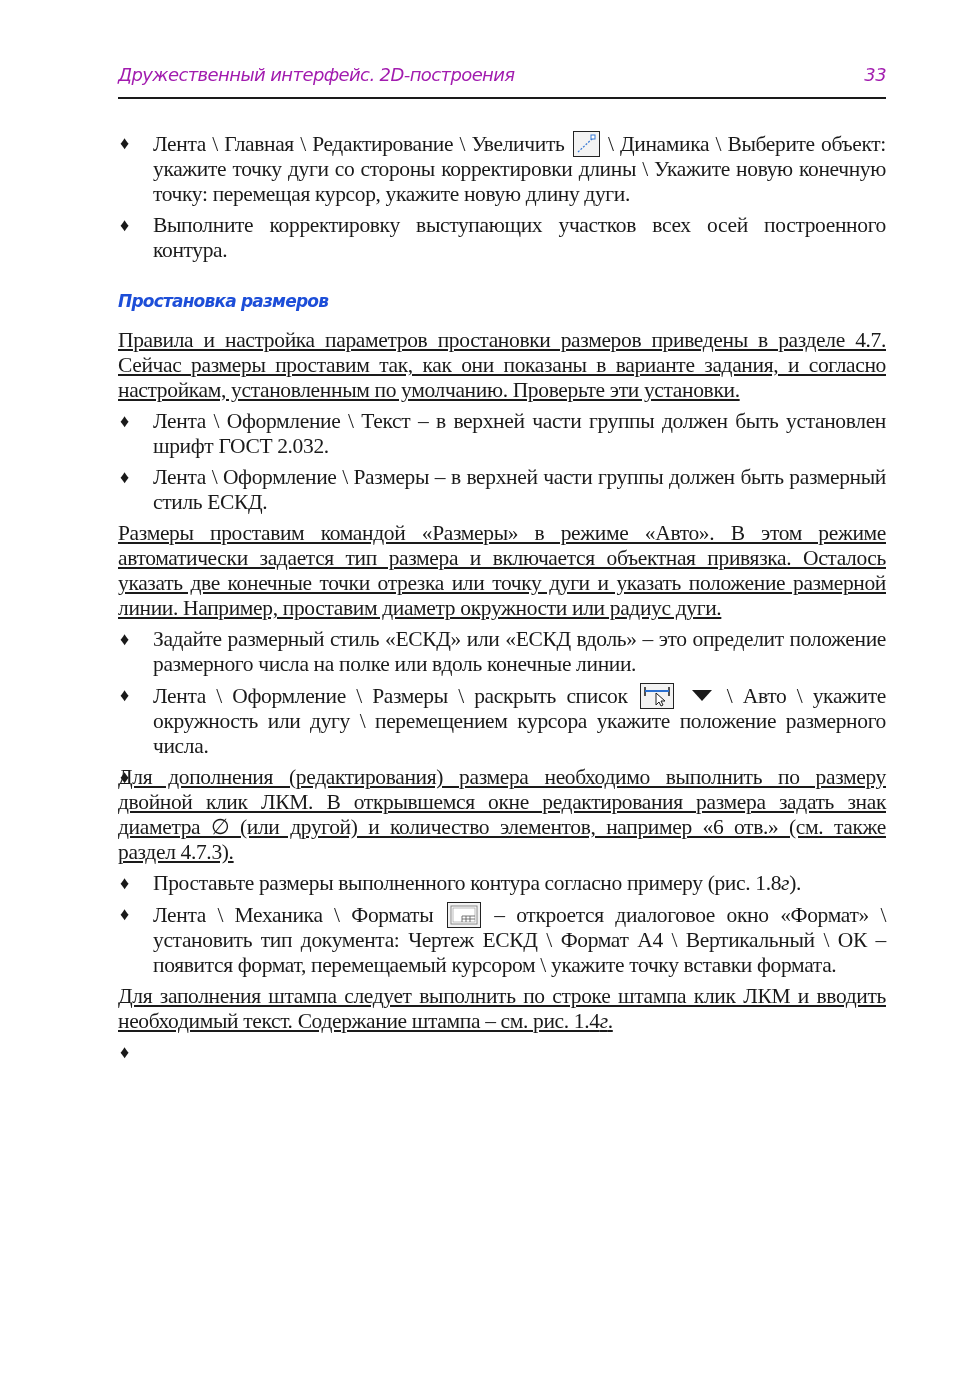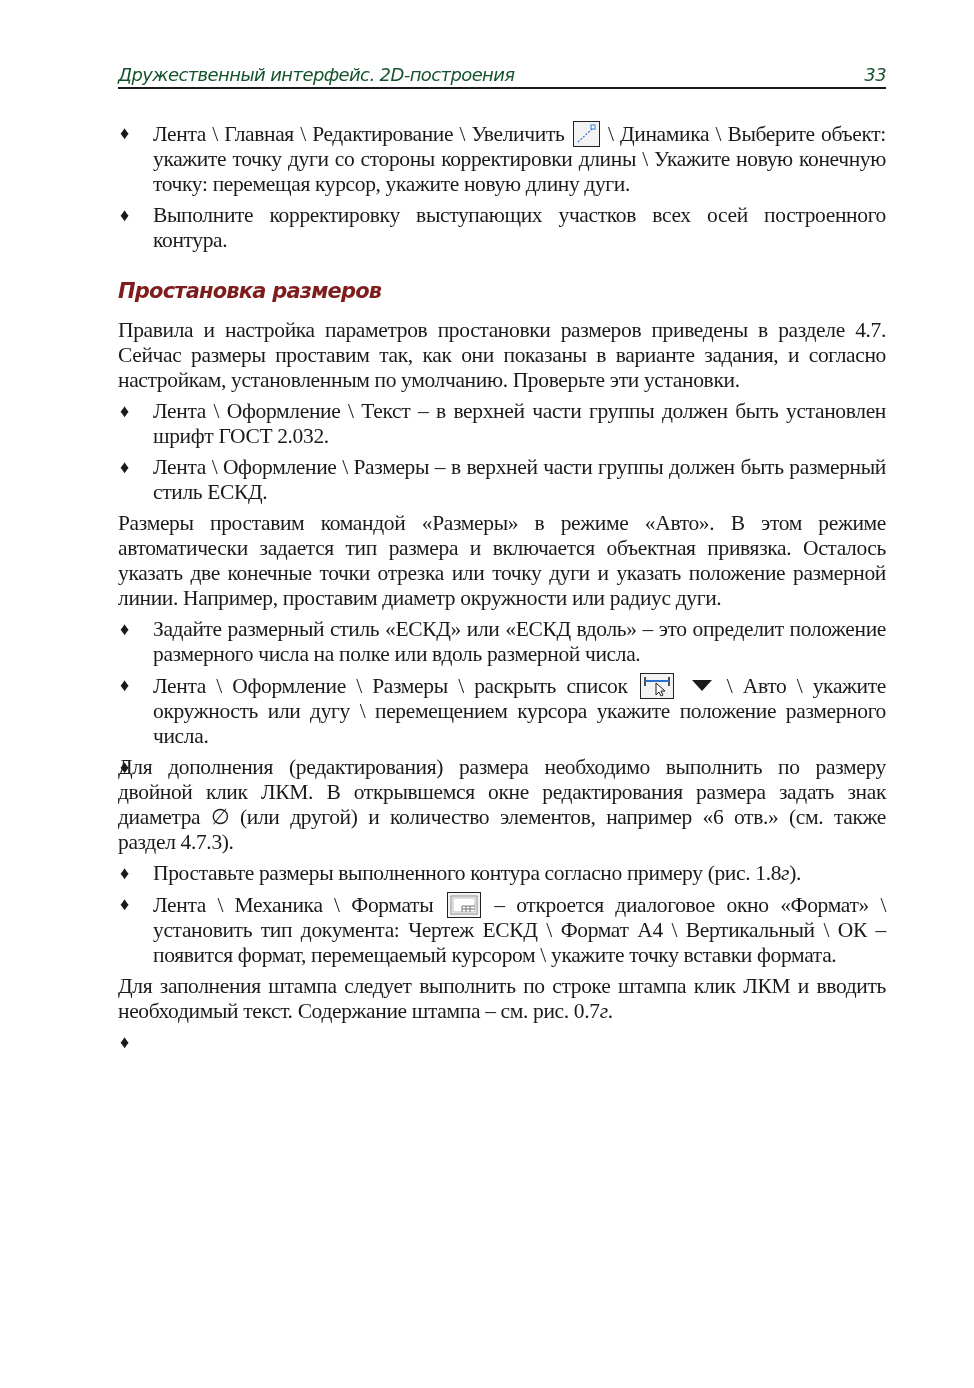--- a/index.html
+++ b/index.html
@@ -1,27 +1,27 @@
 <!DOCTYPE html>
 <html><head>
 <meta charset="utf-8">
 <style>
   html, body { margin: 0; padding: 0; background: #ffffff; }
   body { width: 974px; height: 1388px; position: relative; overflow: hidden; color: #1a1a1a; }
   .page { position: absolute; left: 118px; top: 64px; width: 768px; }
   .running-head { display: flex; justify-content: space-between; align-items: baseline;
     font-family: "DejaVu Sans", sans-serif; font-style: italic; font-size: 18px; letter-spacing: -0.6px;
-    padding-bottom: 2px; border-bottom: 2px solid #1a1a1a; color: #14532d; }
+    padding-bottom: 12px; border-bottom: 2px solid #1a1a1a; color: #a21caf; }
   .running-head .num { font-style: italic; }
   .body { font-family: "Liberation Serif", serif; font-size: 21.5px; line-height: 25px;
     letter-spacing: -0.35px; text-align: justify; }
   .content { margin-top: 32px; }
-  p { margin: 0 0 6px 0; }
-  h2 { font-family: "DejaVu Sans", sans-serif; font-style: italic; font-weight: bold; font-size: 21px;
-    letter-spacing: -0.8px; margin: 26px 0 14px 0; color: #7f1d1d; }
+  p { margin: 0 0 6px 0; text-decoration: underline; }
+  h2 { font-family: "DejaVu Sans", sans-serif; font-style: italic; font-weight: bold; font-size: 17px;
+    letter-spacing: -0.8px; margin: 26px 0 14px 0; color: #1d4ed8; }
   ul.bullets { list-style: none; margin: 0 0 6px 0; padding: 0; }
   ul.bullets li { position: relative; padding-left: 35px; margin-bottom: 6px; }
   ul.bullets li .bullet { position: absolute; left: 2px; top: 0; font-size: 18px; }
   .icon-box { display: inline-block; vertical-align: -5px; border: 1px solid #222; background: #f3f3f3;
     margin: 0 2px; }
   .icon-edit { width: 25px; height: 24px; }
   .icon-dim { width: 32px; height: 24px; }
   .icon-fmt { width: 32px; height: 24px; }
   .dropdown-arrow { display: inline-block; width: 0; height: 0; border-left: 10px solid transparent;
     border-right: 10px solid transparent; border-top: 11px solid #1a1a1a; vertical-align: 2px; margin: 0 4px 0 6px; }
@@ -64,21 +64,21 @@
       </li>
       <li>
         <span class="bullet">♦</span>
         <span>Лента \ Оформление \ Размеры – в верхней части группы должен быть размерный стиль ЕСКД.</span>
       </li>
     </ul>
     <p>Размеры проставим командой «Размеры» в режиме «Авто». В этом режиме автоматически задается тип размера и включается объектная привязка. Осталось указать две конечные точки отрезка или точку дуги и указать положение размерной линии. Например, проставим диаметр окружности или радиус дуги.</p>
     <ul class="bullets">
       <li>
         <span class="bullet">♦</span>
-        <span>Задайте размерный стиль «ЕСКД» или «ЕСКД вдоль» – это определит положение размерного числа на полке или вдоль размерной числа.</span>
+        <span>Задайте размерный стиль «ЕСКД» или «ЕСКД вдоль» – это определит положение размерного числа на полке или вдоль конечные линии.</span>
       </li>
       <li>
         <span class="bullet">♦</span>
         <span>Лента \ Оформление \ Размеры \ раскрыть список</span>
         <span class="icon-box icon-dim">
           <svg width="32" height="24" viewBox="0 0 32 24">
               <line x1="4" y1="3" x2="4" y2="12" stroke="#1a1a1a" stroke-width="1.5"></line>
               <line x1="28" y1="3" x2="28" y2="12" stroke="#1a1a1a" stroke-width="1.5"></line>
               <line x1="4" y1="7" x2="28" y2="7" stroke="#2a6fd0" stroke-width="2"></line>
               <path d="M15 9 L15 21 L18 18 L20 22 L22 21 L20 17 L24 17 Z" fill="#fff" stroke="#1a1a1a" stroke-width="1"></path>
@@ -112,20 +112,20 @@
                 <line x1="14" y1="16" x2="27" y2="16"></line>
                 <line x1="14" y1="13" x2="14" y2="19"></line>
                 <line x1="18" y1="13" x2="18" y2="19"></line>
                 <line x1="22" y1="13" x2="22" y2="19"></line>
               </g>
             </svg>
         </span>
         <span>– откроется диалоговое окно «Формат» \ установить тип документа: Чертеж ЕСКД \ Формат А4 \ Вертикальный \ ОК – появится формат, перемещаемый курсором \ укажите точку вставки формата.</span>
       </li>
     </ul>
-    <p><span>Для заполнения штампа следует выполнить по строке штампа клик ЛКМ и вводить необходимый текст. Содержание штампа – см. рис. 0.7</span><span class="em">г</span><span>.</span></p>
+    <p><span>Для заполнения штампа следует выполнить по строке штампа клик ЛКМ и вводить необходимый текст. Содержание штампа – см. рис. 1.4</span><span class="em">г</span><span>.</span></p>
     <ul class="bullets">
       <li>
         <span class="bullet">♦</span>
       </li>
     </ul>
   </div>
 </div>
 
 </body></html>

